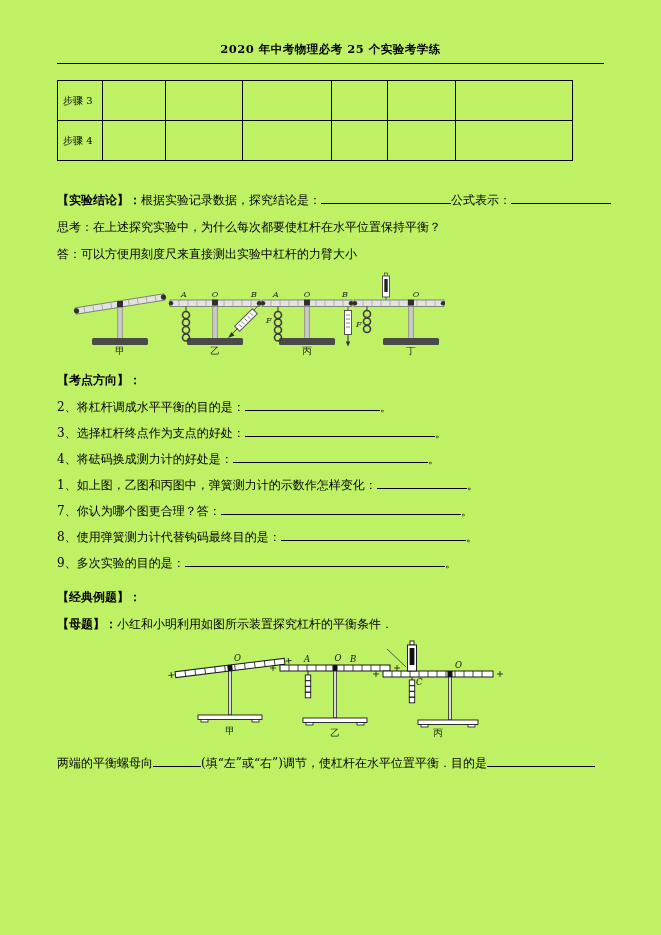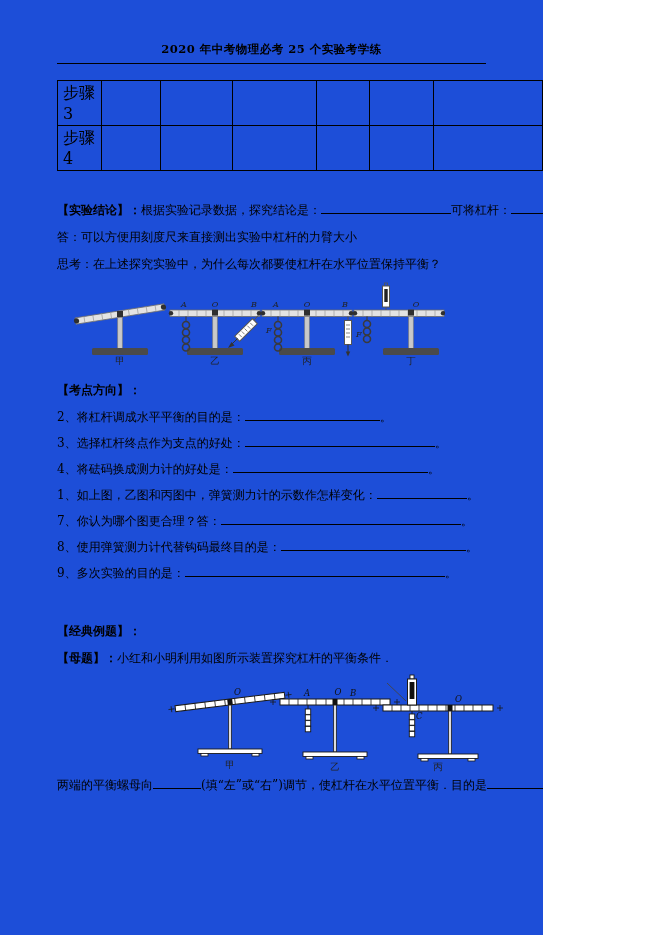--- a/index.html
+++ b/index.html
@@ -1,24 +1,24 @@
 <!DOCTYPE html>
 <html><head>
 <meta charset="utf-8">
 <style>
   html,body{margin:0;padding:0;background:#fff;}
   .page{
-    position:relative;width:543px;height:935px;background:#1d4ed8;
+    position:relative;width:661px;height:935px;background:#bef264;
     font-family:"DejaVu Serif","Liberation Serif",serif;color:#000;
     font-size:12px;overflow:hidden;
   }
   .title{padding-top:42px;text-align:center;font-weight:bold;font-size:11.5px;letter-spacing:0.5px;}
   .rule{border:none;border-top:1.6px solid #000;margin:6px 57px 0 57px;height:0;}
   table.steps{border-collapse:collapse;table-layout:fixed;margin:16px 0 0 57px;}
-  table.steps td{border:1.2px solid #000;height:35px;padding:2px 5px;font-size:16px;vertical-align:middle;}
+  table.steps td{border:1.2px solid #000;height:35px;padding:2px 5px;font-size:10px;vertical-align:middle;}
   .para{margin:0 0 0 57px;line-height:27px;white-space:nowrap;}
   .item{line-height:26px;}
   .bold{font-weight:bold;}
   .blank{display:inline-block;border-bottom:1px solid #000;height:0.85em;vertical-align:baseline;}
   .gap26{height:26px;}
   .fig1{margin:3px 0 0 45px;display:block;}
   .fig2{margin:0 0 0 150px;display:block;}
   .q1{margin-top:8px;line-height:26px;}
   svg text{font-family:"DejaVu Serif","Liberation Serif",serif;}
   .cap{font-size:9.5px;fill:#222;}
@@ -61,24 +61,24 @@
           <td></td>
       <td></td>
           <td></td>
     </tr>
   </tbody>
     </table>
 
   <div class="gap26"></div>
 
   <div class="para">
-    <span class="bold">【实验结论】：</span><span>根据实验记录数据，探究结论是：</span><span class="blank" style="width:130px"></span><span>可将杠杆：</span><span class="blank" style="width:100px"></span>
-  </div>
+    <span class="bold">【实验结论】：</span><span>根据实验记录数据，探究结论是：</span><span class="blank" style="width:130px"></span><span>公式表示：</span><span class="blank" style="width:100px"></span>
+  </div>
+  <div class="para">思考：在上述探究实验中，为什么每次都要使杠杆在水平位置保持平衡？</div>
   <div class="para">答：可以方便用刻度尺来直接测出实验中杠杆的力臂大小</div>
-  <div class="para">思考：在上述探究实验中，为什么每次都要使杠杆在水平位置保持平衡？</div>
 
   <svg class="fig1" width="400" height="86" viewBox="0 0 400 86">
 
     <g>
       <rect x="72.7" y="36" width="4.6" height="32" fill="#c9c9c9" stroke="#808080" stroke-width="0.7"></rect>
       <rect x="47" y="67" width="56" height="7" rx="1.5" fill="#4a4a4a"></rect>
       <g transform="rotate(-9 75 33)">
         <rect x="30" y="29.8" width="90" height="6.4" fill="#e3e3e3" stroke="#6e6e6e" stroke-width="0.8"></rect>
         <path d="M39 29.8v6.4M48 29.8v6.4M57 29.8v6.4M66 29.8v6.4M75 29.8v6.4M84 29.8v6.4M93 29.8v6.4M102 29.8v6.4M111 29.8v6.4" stroke="#9a9a9a" stroke-width="0.7"></path>
         <circle cx="31" cy="33" r="2.6" fill="#2f2f2f"></circle>
@@ -176,21 +176,21 @@
   </div>
 
   <div class="para item"><span>2、将杠杆调成水平平衡的目的是：</span><span class="blank" style="width:135px"></span><span>。</span></div>
   <div class="para item"><span>3、选择杠杆终点作为支点的好处：</span><span class="blank" style="width:190px"></span><span>。</span></div>
   <div class="para item"><span>4、将砝码换成测力计的好处是：</span><span class="blank" style="width:195px"></span><span>。</span></div>
   <div class="para item"><span>1、如上图，乙图和丙图中，弹簧测力计的示数作怎样变化：</span><span class="blank" style="width:90px"></span><span>。</span></div>
   <div class="para item"><span>7、你认为哪个图更合理？答：</span><span class="blank" style="width:240px"></span><span>。</span></div>
   <div class="para item"><span>8、使用弹簧测力计代替钩码最终目的是：</span><span class="blank" style="width:185px"></span><span>。</span></div>
   <div class="para item"><span>9、多次实验的目的是：</span><span class="blank" style="width:260px"></span><span>。</span></div>
 
-  <div class="para" style="margin-top:32px">
+  <div class="para" style="margin-top:8px">
     <span class="bold">【经典例题】：</span>
   </div>
   <div class="para">
     <span class="bold">【母题】：</span><span>小红和小明利用如图所示装置探究杠杆的平衡条件．</span>
   </div>
 
   <svg class="fig2" width="360" height="100" viewBox="0 0 360 100">
 
     <g>
       <g transform="rotate(-7 80 30)">
@@ -250,17 +250,17 @@
           <rect x="259.3" y="59.4" width="5.4" height="5.4"></rect>
       </g>
       <rect x="298.7" y="39" width="2.6" height="43" fill="#fff" stroke="#1a1a1a" stroke-width="0.9"></rect>
       <rect x="268" y="82" width="60" height="4.5" fill="#fff" stroke="#1a1a1a" stroke-width="0.9"></rect>
       <rect x="271" y="86.5" width="7" height="2.5" fill="#fff" stroke="#1a1a1a" stroke-width="0.8"></rect>
       <rect x="318" y="86.5" width="7" height="2.5" fill="#fff" stroke="#1a1a1a" stroke-width="0.8"></rect>
       <text x="288" y="98" text-anchor="middle" class="cap">丙</text>
     </g>
   </svg>
 
-  <div class="para q1" style="margin-top:0">
+  <div class="para q1" style="margin-top:12px">
     <span>两端的平衡螺母向</span><span class="blank" style="width:48px"></span><span>(填“左”或“右”)调节，使杠杆在水平位置平衡．目的是</span><span class="blank" style="width:108px"></span>
   </div>
 
 </div>
 
 </body></html>

